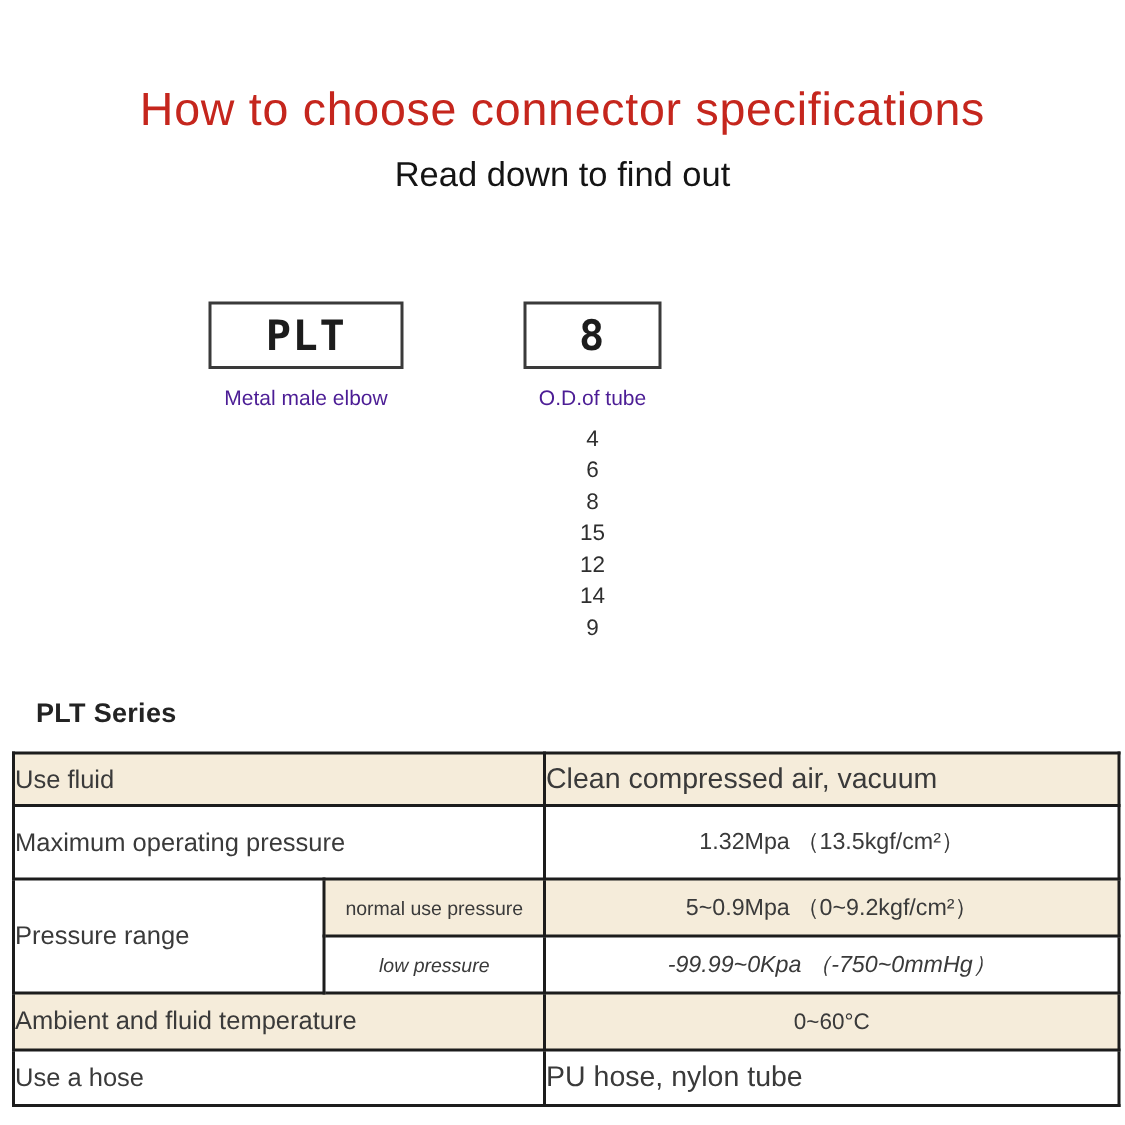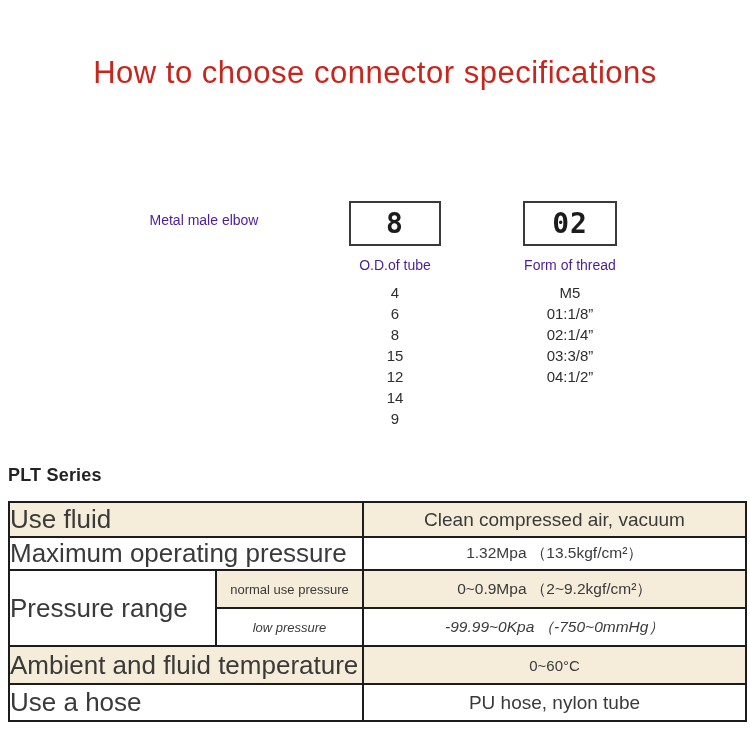--- a/index.html
+++ b/index.html
@@ -57,21 +57,21 @@
   }
   .option-list {
     margin-top: 9px;
     text-align: center;
     font-size: 15px;
     color: #2e2e2e;
     line-height: 21px;
   }
   .series-heading {
     position: absolute;
-    left: 8px; top: 465px;
+    left: 24px; top: 465px;
     font-size: 18px;
     font-weight: 700;
     color: #232323;
     letter-spacing: 0.2px;
   }
   table.spec {
     position: absolute;
     left: 8px; top: 501px;
     width: 737px;
     border-collapse: collapse;
@@ -79,74 +79,65 @@
   }
   table.spec td {
     border: 2px solid #1c1c1c;
     color: #3a3a3a;
     padding: 0;
     vertical-align: middle;
   }
   td.lbl {
     text-align: left;
     padding-left: 22px;
-    font-size: 26px;
+    font-size: 17px;
   }
   td.sub {
     text-align: center;
     font-size: 13px;
     color: #333;
   }
   td.val { text-align: center; font-size: 15.5px; }
-  td.val-big { text-align: center; font-size: 19px; }
+  td.val-big { text-align: left; font-size: 19px; }
   td.val-sm { text-align: center; font-size: 15px; }
   .stripe { background: #f5ecda; }
   tr.r1 { height: 35px; }
-  tr.r2 { height: 32px; padding-left: 44px; }
+  tr.r2 { height: 49px; padding-left: 44px; }
   tr.r3 { height: 38px; }
   tr.r4 { height: 38px; font-style: italic; }
   tr.r5 { height: 38px; margin-top: 32px; }
   tr.r6 { height: 37px; }
 </style>
 </head>
 <body>
 
 <div class="page">
 
   <div class="title">How to choose connector specifications</div>
+  <div class="subtitle">Read down to find out</div>
 
   <div class="code-col col-1">
+    <div class="code-box">PLT</div>
     <div class="code-label">Metal male elbow</div>
   </div>
 
   <div class="code-col col-2">
     <div class="code-box">8</div>
     <div class="code-label">O.D.of tube</div>
     <div class="option-list">
       <div>4</div>
       <div>6</div>
       <div>8</div>
       <div>15</div>
       <div>12</div>
       <div>14</div>
       <div>9</div>
     </div>
   </div>
 
-  <div class="code-col col-3">
-    <div class="code-box">02</div>
-    <div class="code-label">Form of thread</div>
-    <div class="option-list">
-      <div>M5</div>
-      <div>01:1/8”</div>
-      <div>02:1/4”</div>
-      <div>03:3/8”</div>
-      <div>04:1/2”</div>
-    </div>
-  </div>
 
   <div class="series-heading">PLT Series</div>
 
   <table class="spec">
     <colgroup>
       <col style="width:207px">
       <col style="width:147px">
       <col style="width:383px">
     </colgroup>
     <tbody>
@@ -154,21 +145,21 @@
       <td colspan="2" class="lbl stripe">Use fluid</td>
       <td class="val-big stripe">Clean compressed air, vacuum</td>
     </tr>
     <tr class="r2">
       <td colspan="2" class="lbl">Maximum operating pressure</td>
       <td class="val">1.32Mpa （13.5kgf/cm²）</td>
     </tr>
     <tr class="r3">
       <td rowspan="2" class="lbl">Pressure range</td>
       <td class="sub stripe">normal use pressure</td>
-      <td class="val stripe">0~0.9Mpa （2~9.2kgf/cm²）</td>
+      <td class="val stripe">5~0.9Mpa （0~9.2kgf/cm²）</td>
     </tr>
     <tr class="r4">
       <td class="sub">low pressure</td>
       <td class="val">-99.99~0Kpa （-750~0mmHg）</td>
     </tr>
     <tr class="r5">
       <td colspan="2" class="lbl stripe">Ambient and fluid temperature</td>
       <td class="val-sm stripe">0~60°C</td>
     </tr>
     <tr class="r6">

